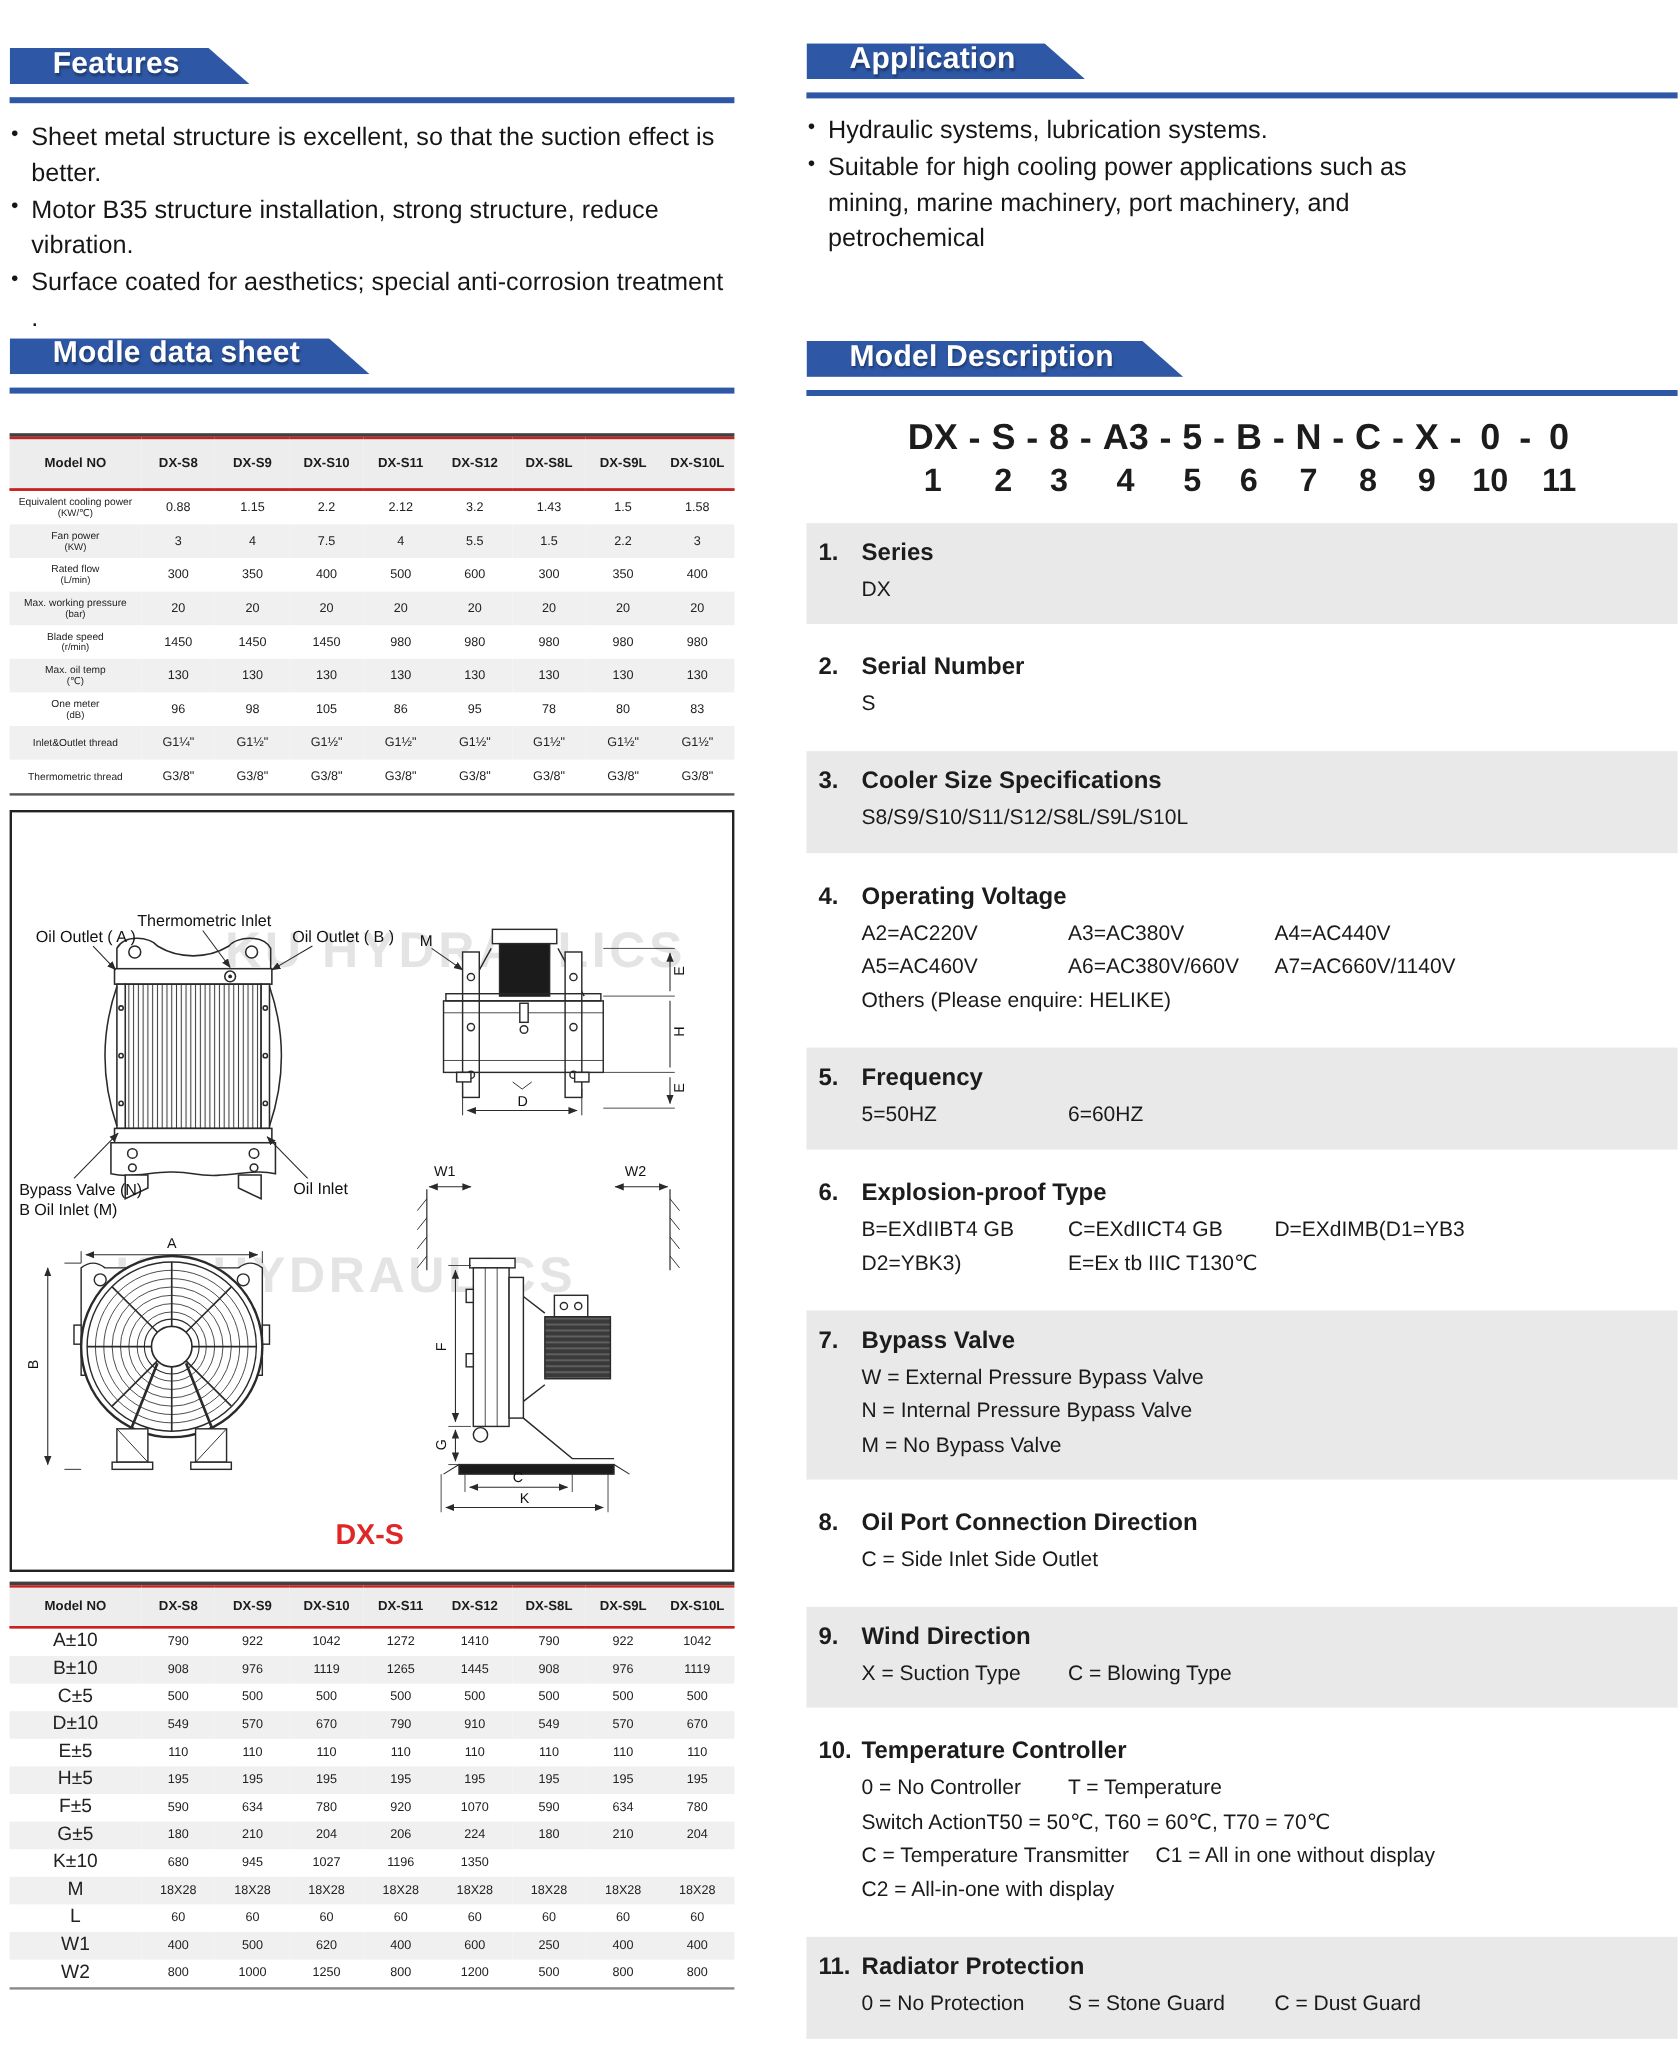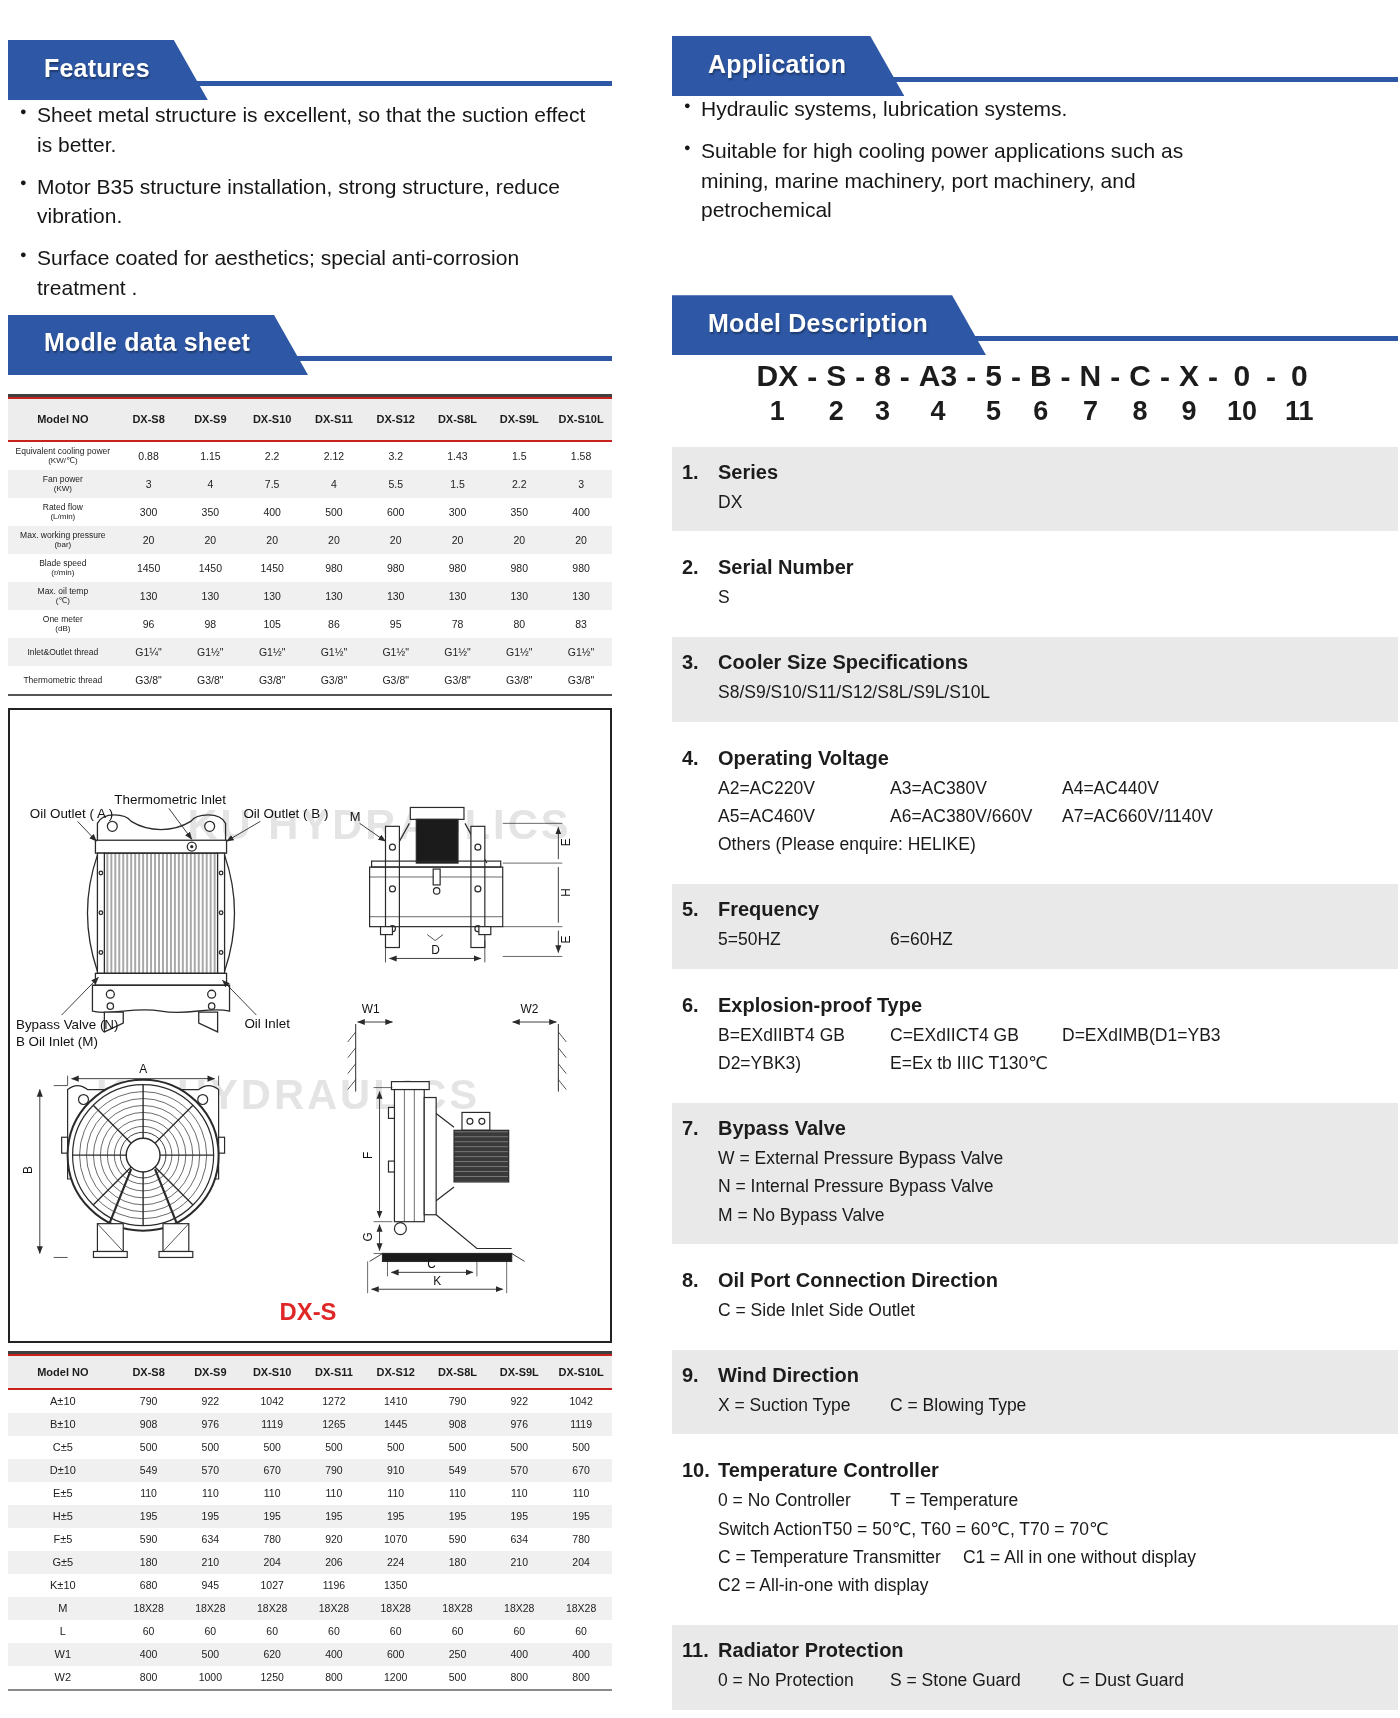--- a/index.html
+++ b/index.html
@@ -8,51 +8,51 @@
     font-family:"Liberation Sans","DejaVu Sans",sans-serif;color:#1c1c1c;
     position:relative;
   }
   .col-left{position:absolute;left:8px;top:40px;width:604px;}
   .col-right{position:absolute;left:672px;top:36px;width:726px;}
 
   
   .banner{position:relative;height:46px;}
   .banner .line{position:absolute;left:0;right:0;bottom:0;height:5px;background:#2e58a6;}
   .banner .tab{
-    position:absolute;left:0;top:0;height:60px;box-sizing:border-box;
+    position:absolute;left:0;top:0;height:30px;box-sizing:border-box;
     display:flex;align-items:center;background:#2e58a6;color:#fff;
     font-size:25px;font-weight:bold;padding:0 58px 4px 36px;
     clip-path:polygon(0 0,calc(100% - 34px) 0,100% 100%,0 100%);
     text-shadow:1px 2px 2px rgba(0,0,0,.35);letter-spacing:.2px;
   }
   .mt-md{}
   .mt-lg{margin-top:70px;}
 
   
   .bullets{margin:14px 0 0;padding:0;list-style:none;font-size:21px;line-height:1.42;color:#161616;}
-  .bullets li{padding-left:17px;position:relative;margin:12px;}
+  .bullets li{padding-left:17px;position:relative;margin:1px;}
   .bullets li::before{content:"\25CF";position:absolute;left:0;top:.34em;font-size:11px;}
   .col-right .bullets{max-width:560px;margin-top:12px;}
 
   
   .tbl{border-top:3px solid #404040;border-bottom:2px solid #555;margin-top:33px;}
   .tbl table{width:100%;border-collapse:collapse;table-layout:fixed;}
   .tbl thead tr{background:#ededed;border-top:2px solid #c9211e;border-bottom:2px solid #c9211e;}
   .tbl th{font-size:11px;font-weight:bold;padding:0 2px;text-align:center;}
   .tbl th:first-child{width:17.5%;margin-left:36px;}
   .tbl td{font-size:10.5px;text-align:center;padding:0 2px;color:#222;}
   .tbl tbody tr:nth-child(even){background:#f0f0f0;}
   .spec th{height:41px;}
   .spec td{height:28px;}
   .spec td.rowlabel{font-size:8.5px;line-height:1.25;}
   .spec .rowlabel .unit{font-size:8px;}
   .dim{margin-top:8px;border-bottom:2px solid #8a8a8a;}
   .dim th{height:32px;}
   .dim td{height:23px;}
-  .dim td.rowlabel{font-size:11px;}
+  .dim td.rowlabel{font-size:16px;}
 
   
   .draw-box{margin-top:12px;border:2px solid #222;height:631px;position:relative;background:#fff;}
   .draw-box svg{display:block;font-family:"Liberation Sans","DejaVu Sans",sans-serif;}
   .wm{font-weight:bold;fill:#dcdcdc;opacity:.75;letter-spacing:3px;}
 
   
   .code-row{display:flex;justify-content:center;align-items:flex-start;margin:18px auto 20px;font-weight:bold;}
   .tok{display:flex;flex-direction:column;align-items:center;padding:0 2px;}
   .tok .part{font-size:30px;line-height:1.1;}

